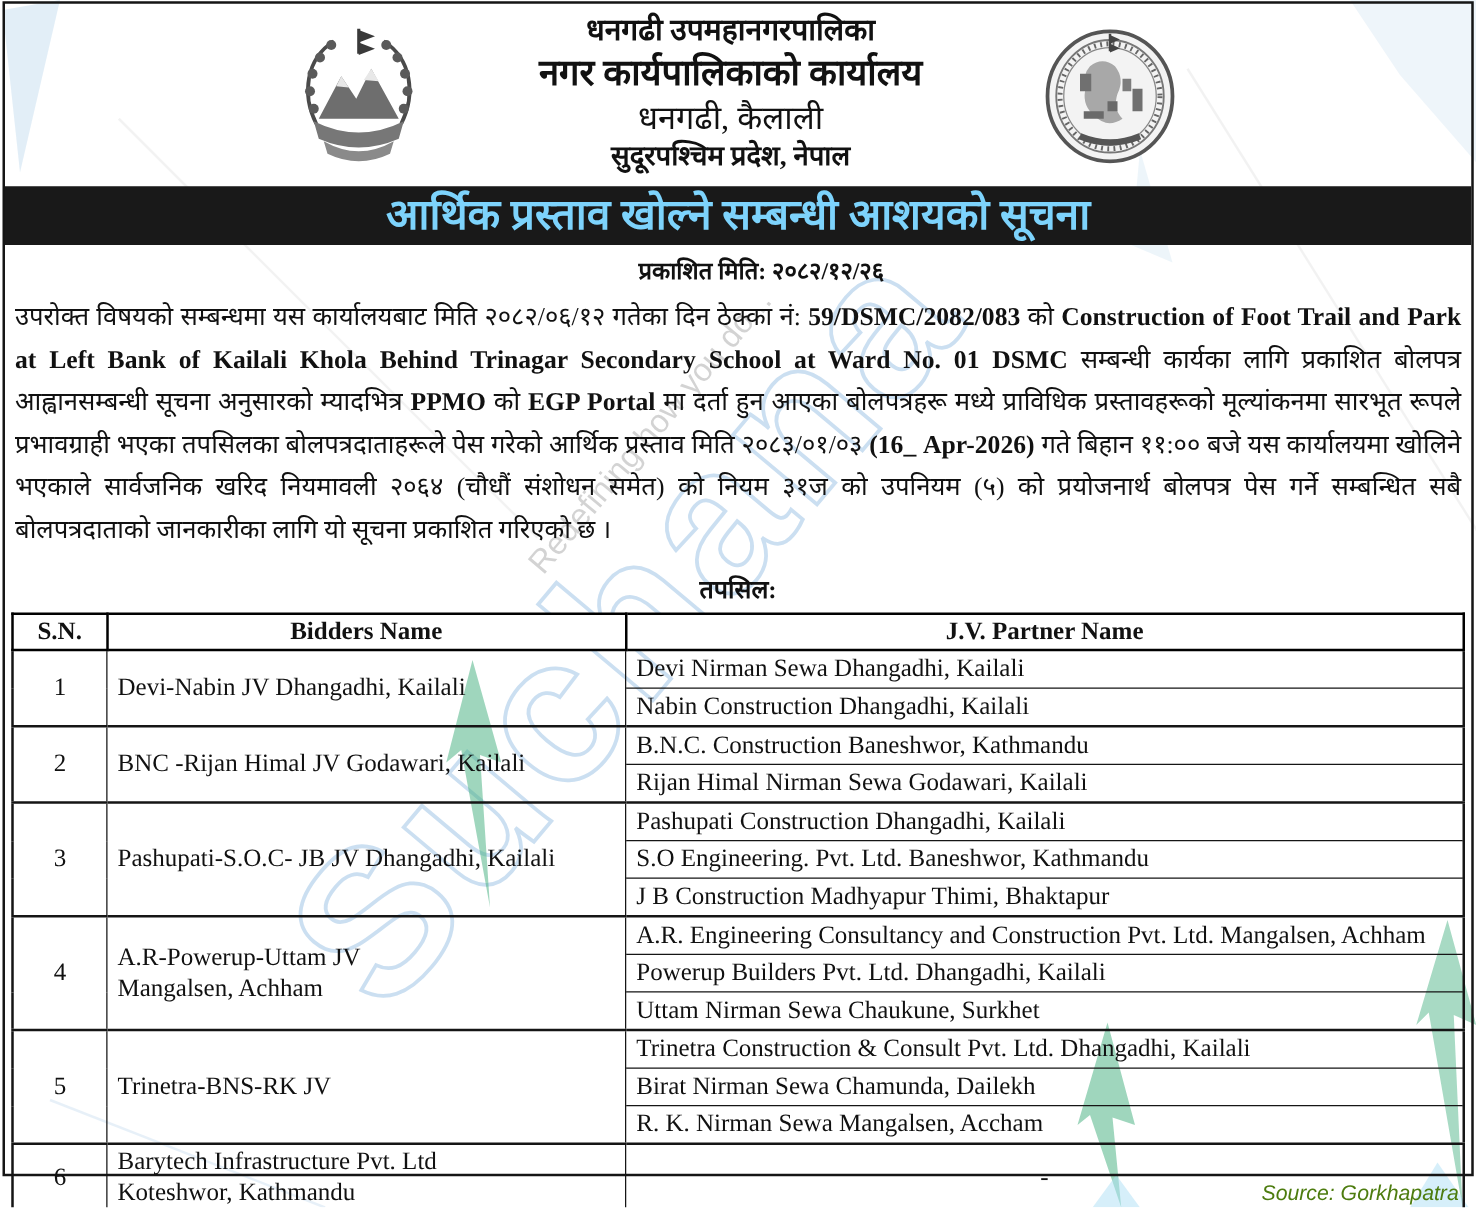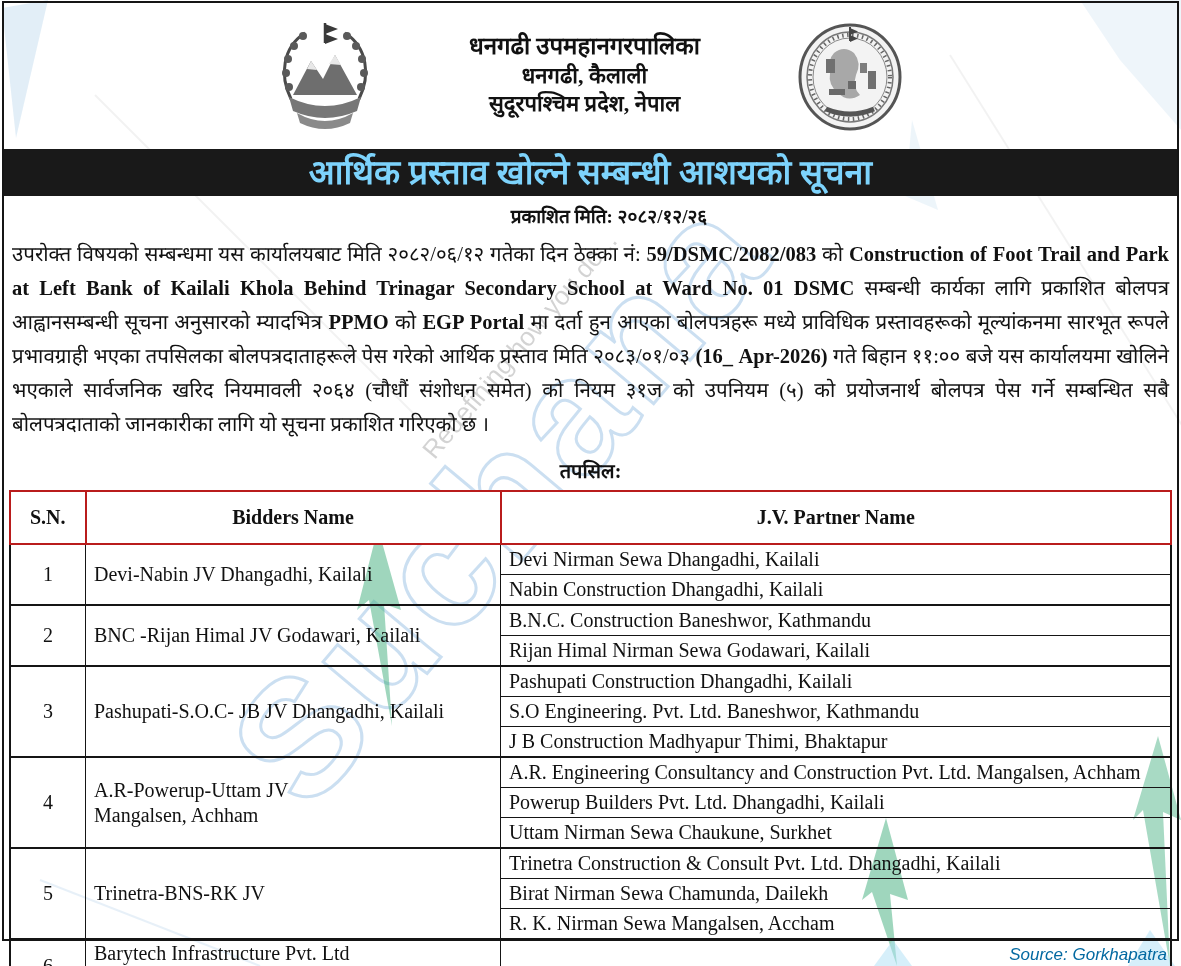--- a/index.html
+++ b/index.html
@@ -17,45 +17,45 @@
           color:rgba(140,140,140,.38);text-align:center;}
   
   .doc{position:absolute;left:2px;top:1px;width:1177px;height:940px;
        border:2px solid #151515;box-sizing:border-box;background:transparent;}
   
   .hdr{display:flex;justify-content:center;align-items:center;gap:96px;
        padding-top:4px;height:136px;}
   .hdr-text{text-align:center;line-height:1.28;}
   .h1{font-weight:bold;font-size:24px;}
   .h2{font-weight:bold;font-size:29px;}
-  .h3{font-weight:bold;font-size:22px;}
+  .h3{font-weight:normal;font-size:26px;}
   .h4{font-weight:bold;font-size:22px;}
   
   .banner{margin-top:6px;height:47px;background:#191919;color:#7dd3fc;
           font-weight:bold;font-size:34px;text-align:center;line-height:47px;}
   .pub{margin-top:7px;text-align:center;font-weight:bold;font-size:19px;padding-left:37px;}
   
   .para{margin:8px 8px 16px 8px;font-size:20.5px;line-height:34px;text-align:justify;}
   .para .b{font-weight:bold;font-family:"Liberation Serif","DejaVu Serif",serif;}
   .tapasil{text-align:center;font-weight:bold;font-size:20px;margin-top:2px;}
   
   table.bid{width:1163px;margin:6px auto 0 auto;border-collapse:collapse;
             border:2.5px solid #151515;font-size:20px;}
-  table.bid th{border:2px solid #b91c1c;font-weight:bold;font-size:20px;
-               height:27px;padding:12px 4px;background:#fff;}
+  table.bid th{border:2px solid #000000;font-weight:bold;font-size:20px;
+               height:27px;padding:0 4px;background:#fff;}
   table.bid td{border:1.6px solid #151515;padding:1px 8px;height:27px;}
   table.bid tr.rfirst td{border-top-width:2.2px;}
   td.sn{text-align:center;width:58px;}
   td.bidder{width:398px;padding-left:17px;line-height:25px;}
   td.partner{width:auto;margin-top:16px;}
   td.dash{text-align:center;}
   
   .sig{text-align:right;font-weight:bold;font-size:21px;margin:7px 14px 0 0;}
   .source{position:absolute;right:14px;bottom:1px;font-style:italic;font-size:17px;
-          color:#0369a1;font-family:"Liberation Sans",sans-serif;}
+          color:#4d7c0f;font-family:"Liberation Sans",sans-serif;}
   svg{display:block;}
 </style>
 </head>
 <body>
 
 <div id="page">
 
   <div class="wm wm-brand">Suchana</div>
   <div class="wm wm-tag">Redefining how you do...</div>
   <svg class="wm" width="1181" height="966" style="left:0;top:0;">
@@ -95,20 +95,21 @@
         </g>
         <path d="M48,6 l0,20" stroke="#3a3a3a" stroke-width="2.5"></path>
         <path d="M48,7 l13,5 -13,5 z M48,17 l13,5 -13,5 z" fill="#3a3a3a"></path>
         <path d="M16,78 L34,44 L46,62 L58,38 L80,78 Z" fill="#6e6e6e"></path>
         <path d="M34,44 L40,53 L30,52 Z M58,38 L64,48 L52,47 Z" fill="#e8e8e8"></path>
         <path d="M12,80 Q48,98 84,80 L80,94 Q48,108 16,94 Z" fill="#777"></path>
         <path d="M20,96 Q48,112 76,96 L73,106 Q48,118 23,106 Z" fill="#8a8a8a"></path>
       </svg>
       <div class="hdr-text">
         <div class="h1">धनगढी उपमहानगरपालिका</div>
+        <div class="h2">नगर कार्यपालिकाको कार्यालय</div>
         <div class="h3">धनगढी, कैलाली</div>
         <div class="h4">सुदूरपश्चिम प्रदेश, नेपाल</div>
       </div>
       <svg width="108" height="112" viewBox="0 0 108 112">
         <ellipse cx="54" cy="58" rx="50" ry="52" fill="#f3f3f3" stroke="#555" stroke-width="3"></ellipse>
         <ellipse cx="54" cy="58" rx="43" ry="45" fill="none" stroke="#777" stroke-width="1.5"></ellipse>
         <ellipse cx="54" cy="58" rx="37" ry="39" fill="none" stroke="#888" stroke-width="1"></ellipse>
         <ellipse cx="54" cy="58" rx="40" ry="42" fill="none" stroke="#666" stroke-width="4" stroke-dasharray="1.5,3.5"></ellipse>
         <path d="M54,8 l0,14" stroke="#444" stroke-width="2"></path>
         <path d="M54,9 l8,3.5 -8,3.5 z M54,16 l8,3.5 -8,3.5 z" fill="#444"></path>

